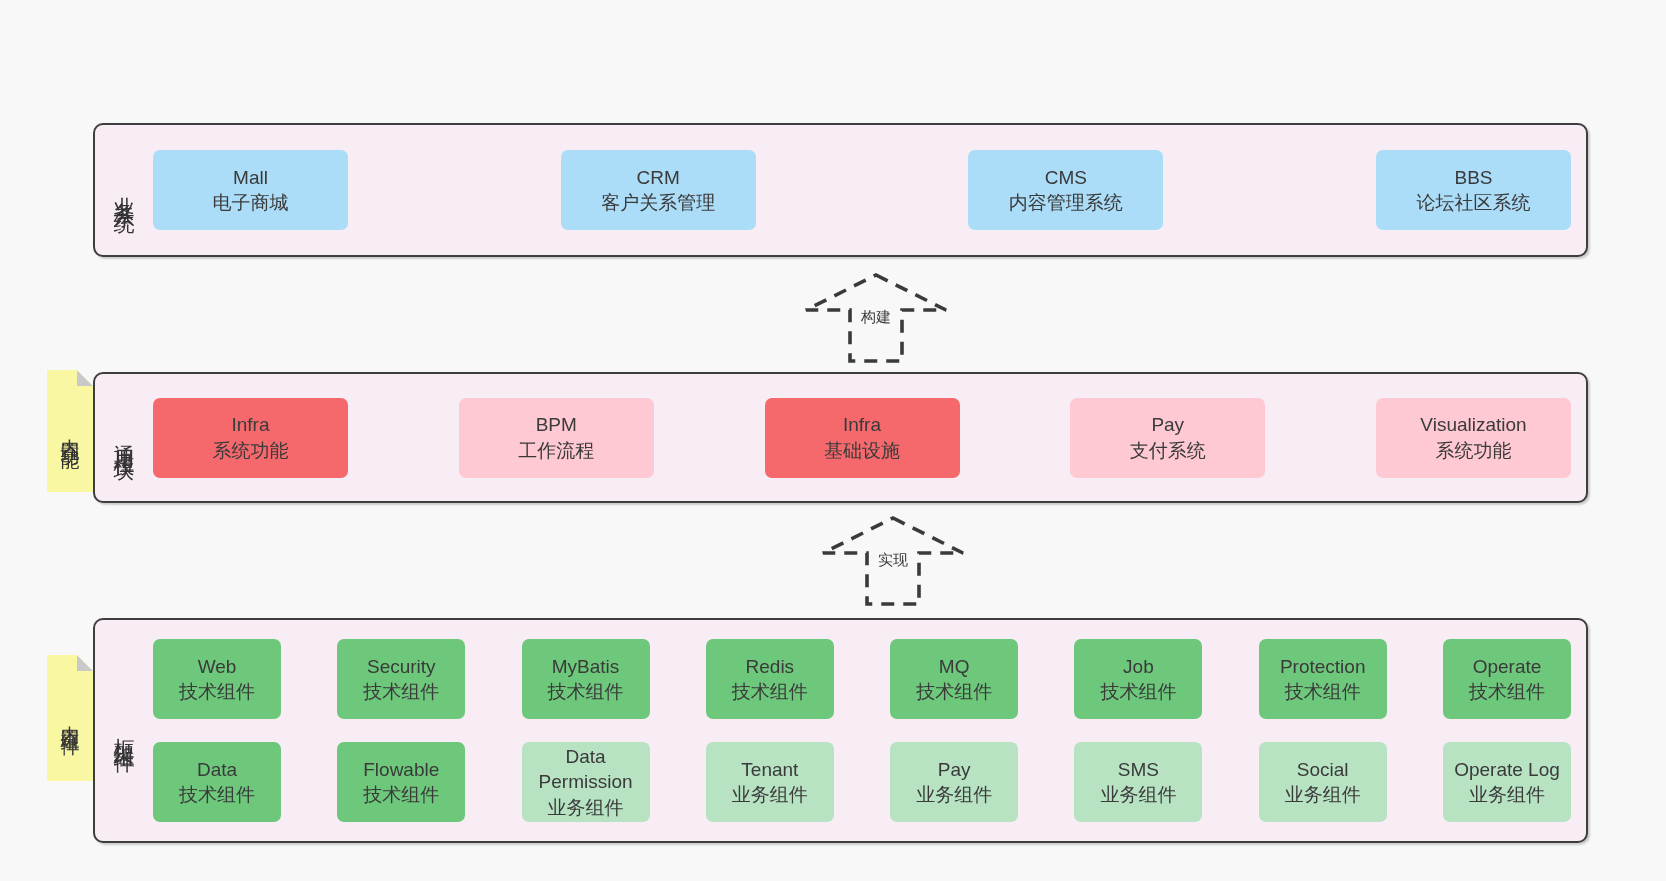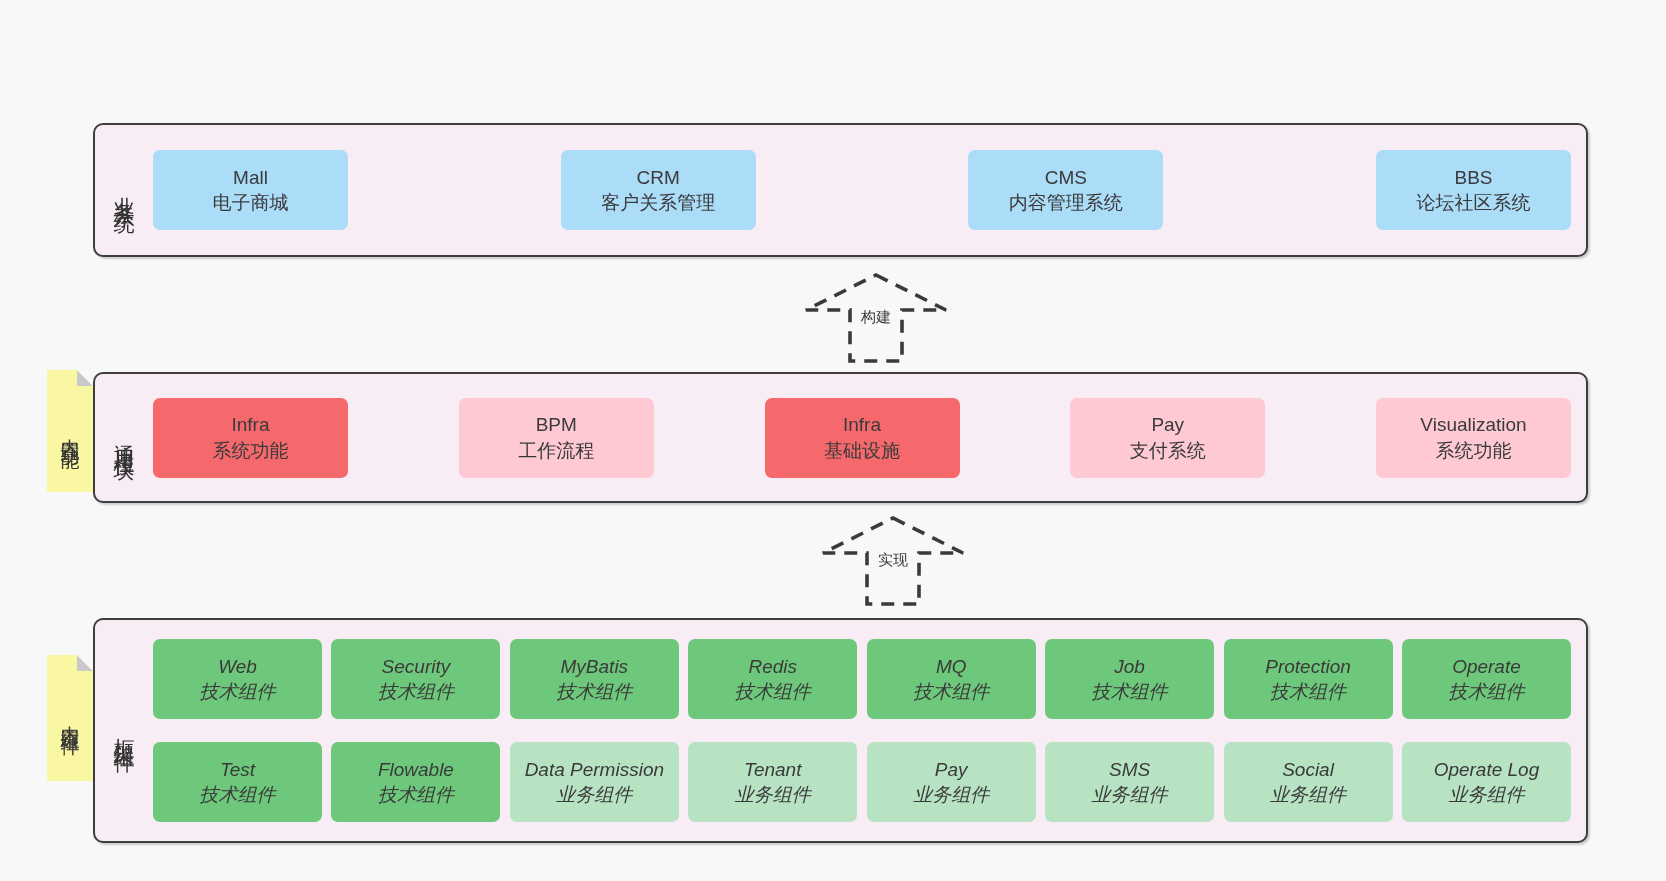--- a/index.html
+++ b/index.html
@@ -30,21 +30,21 @@
   }
   .bx-row{display:flex;justify-content:space-between;}
   
   .bx{
     height:80px;border-radius:7px;box-sizing:border-box;
     display:flex;flex-direction:column;align-items:center;justify-content:center;
     text-align:center;font-size:19px;line-height:1.33;padding:0 6px;
     color:#3a3a3a;
   }
   .lg{width:195px;}
-  .sm{width:169px;font-style:italic;}
+  .sm{width:128px;}
   .blue{background:#abdcf8;}
   .red{background:#f5696d;}
   .pink{background:#fec9d3;}
   .green{background:#6dc87b;}
   .lightgreen{background:#b7e3c3;}
   
   .note{
     position:absolute;left:47px;width:46px;z-index:1;
     background:#f9f7a1;
     display:flex;align-items:center;justify-content:center;
@@ -181,21 +181,21 @@
         <div>Protection</div>
         <div>技术组件</div>
       </div>
       <div class="bx sm green">
         <div>Operate</div>
         <div>技术组件</div>
       </div>
     </div>
     <div class="bx-row">
       <div class="bx sm green">
-        <div>Test</div>
+        <div>Data</div>
         <div>技术组件</div>
       </div>
       <div class="bx sm green">
         <div>Flowable</div>
         <div>技术组件</div>
       </div>
       <div class="bx sm lightgreen">
         <div>Data Permission</div>
         <div>业务组件</div>
       </div>

